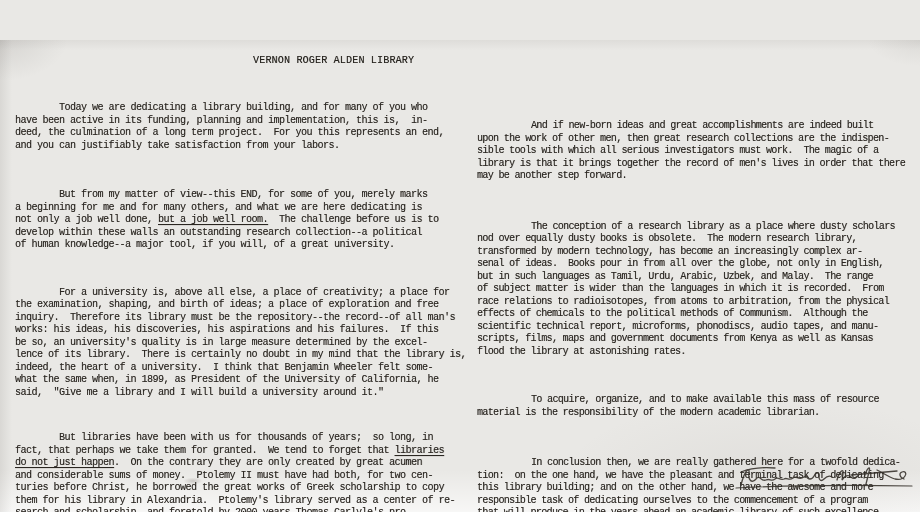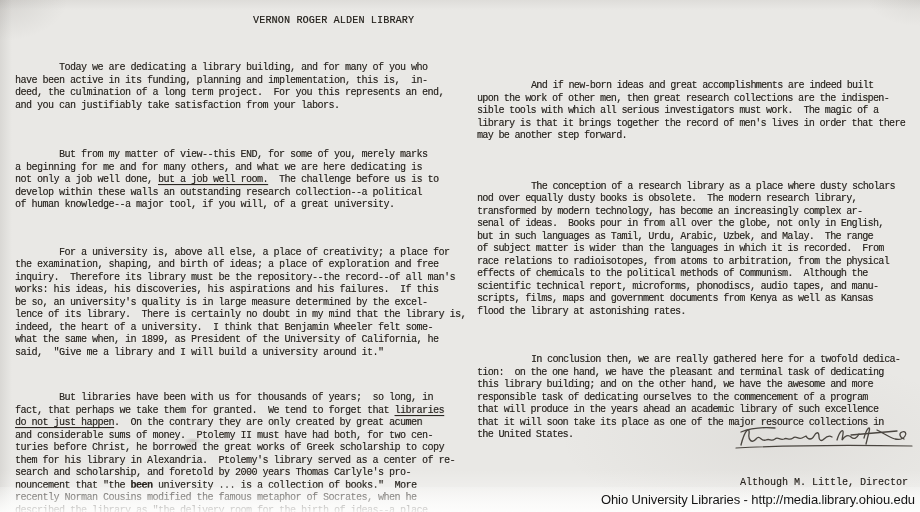--- a/index.html
+++ b/index.html
@@ -12,20 +12,21 @@
     position:absolute;inset:0;
     background:
       radial-gradient(14px 5px at 193px 441px, rgba(110,100,92,.28), rgba(110,100,92,0) 70%),
       radial-gradient(90px 55px at 0px 0px, rgba(70,65,60,.12), rgba(70,65,60,0) 75%),
       radial-gradient(70px 35px at 920px 0px, rgba(70,65,60,.08), rgba(70,65,60,0) 75%),
       radial-gradient(300px 120px at 770px 440px, rgba(120,112,104,.08), rgba(120,112,104,0) 70%),
       linear-gradient(90deg, rgba(75,70,64,.10), rgba(75,70,64,0) 12px),
       linear-gradient(180deg, rgba(75,70,64,.07), rgba(75,70,64,0) 10px),
       linear-gradient(0deg, rgba(255,255,255,.65), rgba(255,255,255,0) 42px),
       #e9e8e5;
+    margin-top: 40px;
   }
   .doc-title{
     position:absolute;left:253px;top:15px;
     font-size:10px;letter-spacing:.2px;color:#25221d;
     white-space:pre;
     text-shadow:.3px .2px 0 rgba(42,38,33,.5);
   }
   .col{
     position:absolute;color:#2a2621;font-size:10px;line-height:12.5px;
     white-space:pre;
@@ -109,20 +110,22 @@
 nod over equally dusty books is obsolete.  The modern research library,
 transformed by modern technology, has become an increasingly complex ar-
 senal of ideas.  Books pour in from all over the globe, not only in English,
 but in such languages as Tamil, Urdu, Arabic, Uzbek, and Malay.  The range
 of subject matter is wider than the languages in which it is recorded.  From
 race relations to radioisotopes, from atoms to arbitration, from the physical
 effects of chemicals to the political methods of Communism.  Although the
 scientific technical report, microforms, phonodiscs, audio tapes, and manu-
 scripts, films, maps and government documents from Kenya as well as Kansas
 flood the library at astonishing rates.</span></p>
+    <p><span>To acquire, organize, and to make available this mass of resource
+material is the responsibility of the modern academic librarian.</span></p>
     <p><span>In conclusion then, we are really gathered here for a twofold dedica-
 tion:  on the one hand, we have the pleasant and terminal task of dedicating
 this library building; and on the other hand, we have the awesome and more
 responsible task of dedicating ourselves to the commencement of a program
 that will produce in the years ahead an academic library of such excellence
 that it will soon take its place as one of the major resource collections in
 the United States.</span></p>
   </div>
 
   <svg class="sig-script" viewBox="0 0 182 28" aria-hidden="true">
@@ -136,17 +139,14 @@
       <path d="M3 25 C60 22 130 22 179 23" stroke-width="1.2"></path>
     </g>
   </svg>
 
   <div class="sig-block">
     <div>Although M. Little, Director</div>
     
     
   </div>
 
-  <div class="footer-band">
-    <div class="footer-credit">Ohio University Libraries - http://media.library.ohiou.edu</div>
-  </div>
 
 </div>
 
 </body></html>

